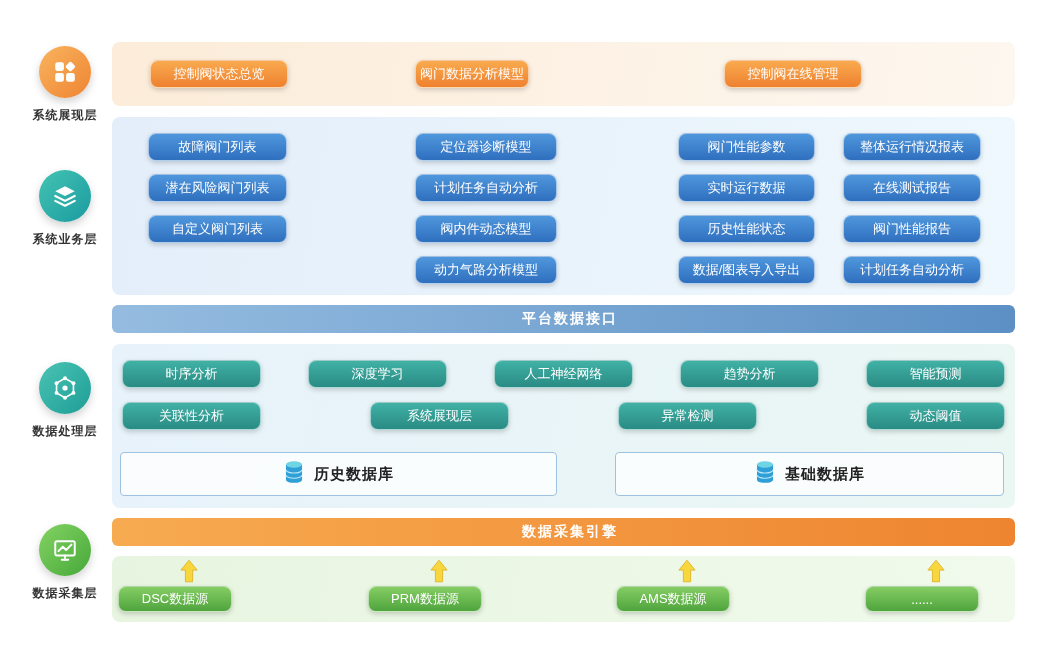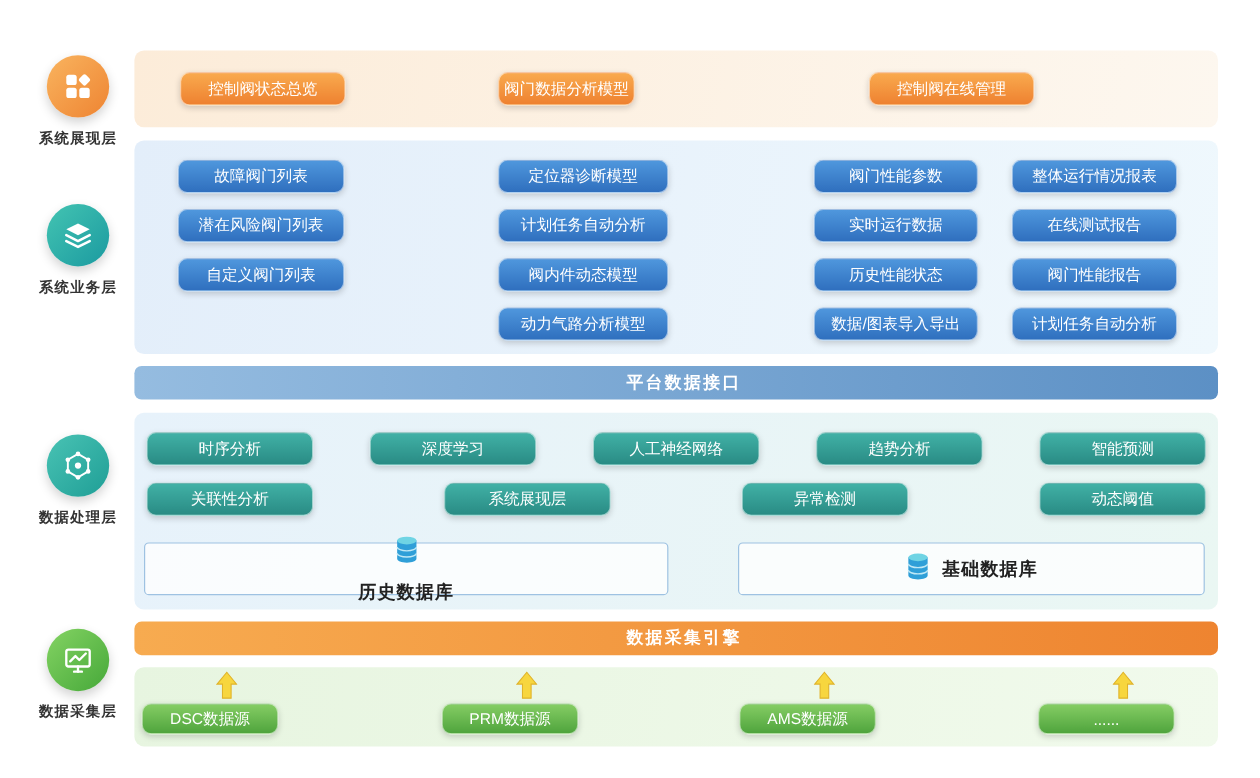--- a/index.html
+++ b/index.html
@@ -86,21 +86,21 @@
   .row2 { top: 58px; }
 
   .db-box {
     position: absolute; top: 108px; height: 44px;
     background: rgba(255,255,255,0.78);
     border: 1px solid #9ec2e2;
     border-radius: 4px;
     display: flex; align-items: center; justify-content: center; gap: 9px;
     font-size: 15px; font-weight: 700; color: #222222; letter-spacing: 1px;
   }
-  .db1 { left: 8px;   width: 437px; flex-direction: column; }
+  .db1 { left: 8px;   width: 437px; }
   .db2 { left: 503px; width: 389px; }
 
   
   .arrow { position: absolute; top: 2px; width: 18px; height: 26px; }
   .p4 .btn { position: absolute; top: 30px; width: 114px; }
   .src1 { left: 6px; }
   .src2 { left: 256px; }
   .src3 { left: 504px; }
   .src4 { left: 753px; }
   .ar1 { left: 68px; }

